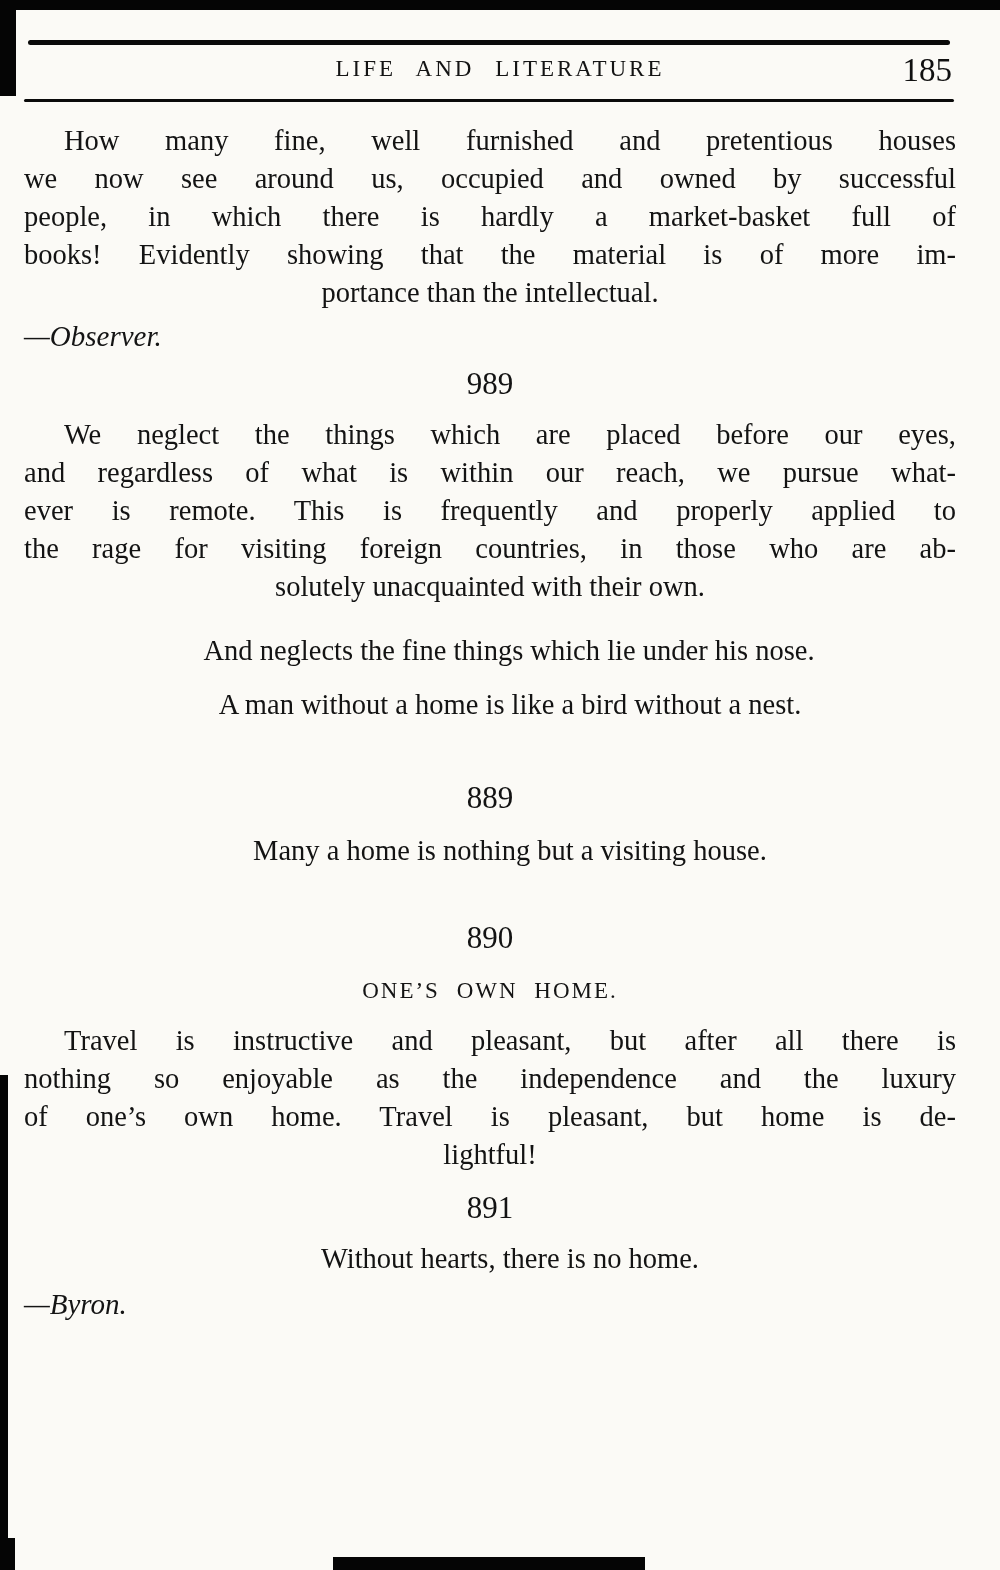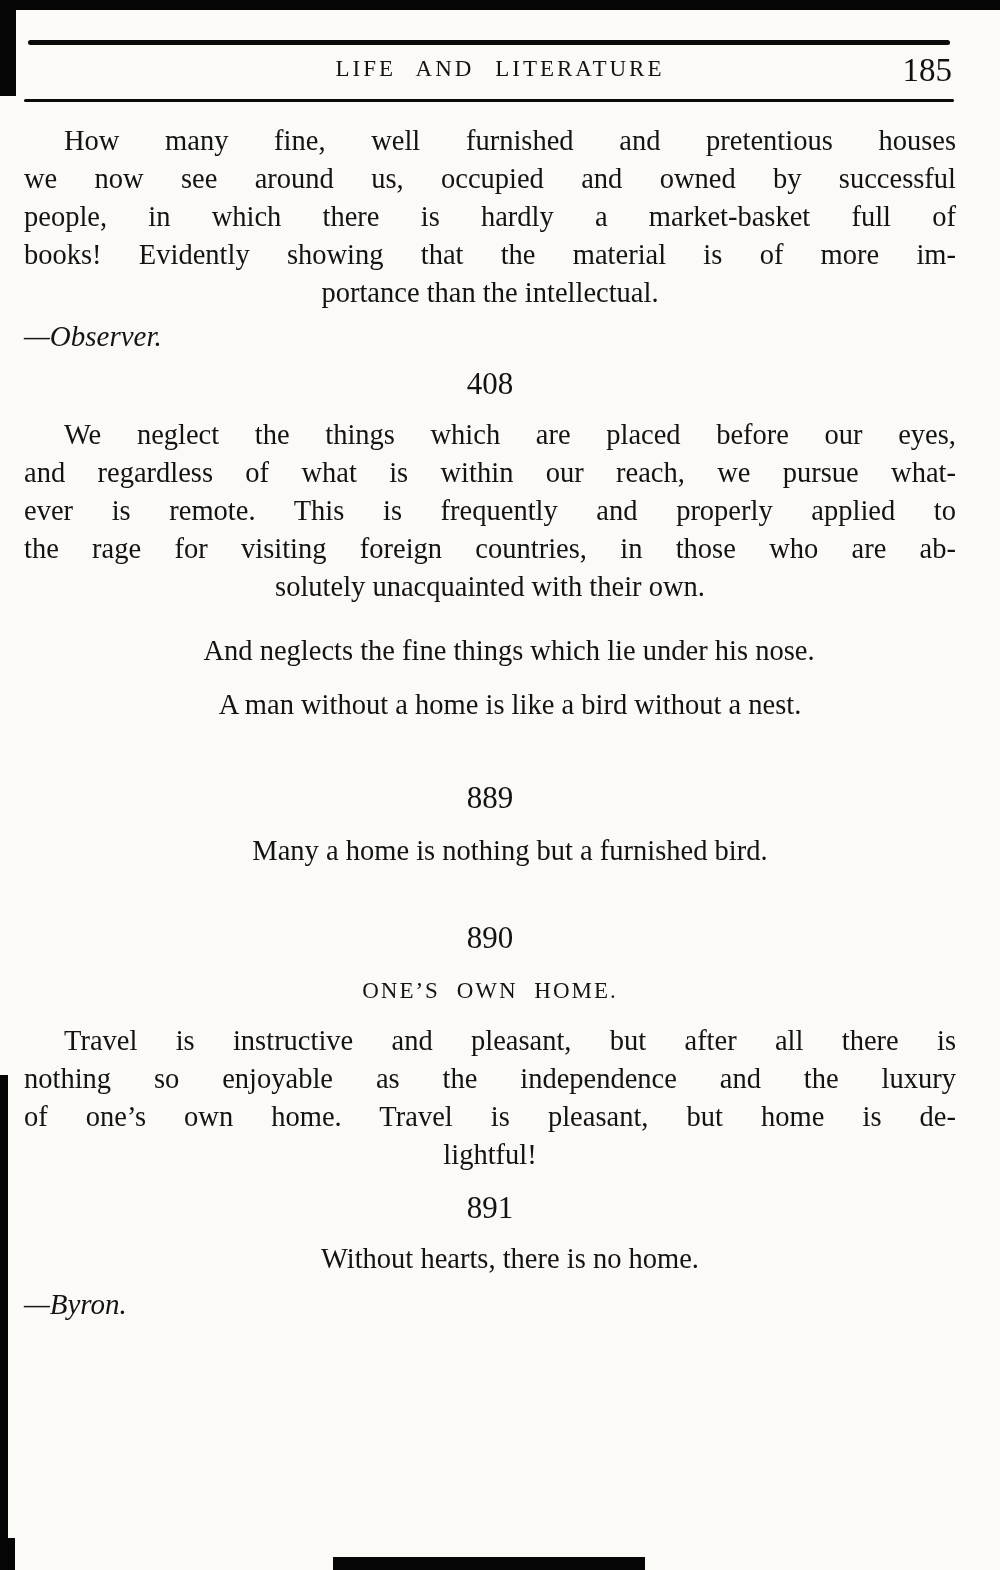--- a/index.html
+++ b/index.html
@@ -81,40 +81,40 @@
       <div class="ln just indent">How many fine, well furnished and pretentious houses</div>
       <div class="ln just">we now see around us, occupied and owned by successful</div>
       <div class="ln just">people, in which there is hardly a market-basket full of</div>
       <div class="ln just">books! Evidently showing that the material is of more im-</div>
       <div class="ln">portance than the intellectual.</div>
     </div>
     <div class="attribution" style="margin-top:6px;">—Observer.</div>
   </section>
 
   <section>
-    <div class="entry-number" style="margin-top:12px;">408</div>
+    <div class="entry-number" style="margin-top:12px;">989</div>
     <div style="margin-top:14px;">
       <div class="ln just indent">We neglect the things which are placed before our eyes,</div>
       <div class="ln just">and regardless of what is within our reach, we pursue what-</div>
       <div class="ln just">ever is remote. This is frequently and properly applied to</div>
       <div class="ln just">the rage for visiting foreign countries, in those who are ab-</div>
       <div class="ln">solutely unacquainted with their own.</div>
     </div>
     <div class="verse" style="margin-top:26px;">
       <div class="ln">And neglects the fine things which lie under his nose.</div>
     </div>
   </section>
 
   <section>
     <div class="ln indent" style="margin-top:16px;">A man without a home is like a bird without a nest.</div>
   </section>
 
   <section>
     <div class="entry-number" style="margin-top:56px;">889</div>
-    <div class="ln indent" style="margin-top:16px;">Many a home is nothing but a furnished bird.</div>
+    <div class="ln indent" style="margin-top:16px;">Many a home is nothing but a visiting house.</div>
   </section>
 
   <section>
     <div class="entry-number" style="margin-top:50px;">890</div>
     <div class="section-heading" style="margin-top:22px;">ONE’S OWN HOME.</div>
     <div style="margin-top:18px;">
       <div class="ln just indent">Travel is instructive and pleasant, but after all there is</div>
       <div class="ln just">nothing so enjoyable as the independence and the luxury</div>
       <div class="ln just">of one’s own home. Travel is pleasant, but home is de-</div>
       <div class="ln">lightful!</div>

